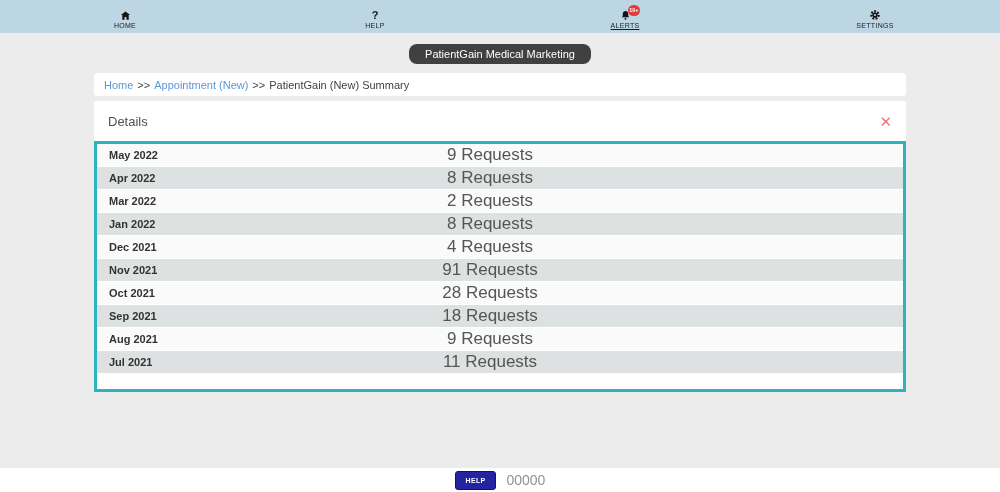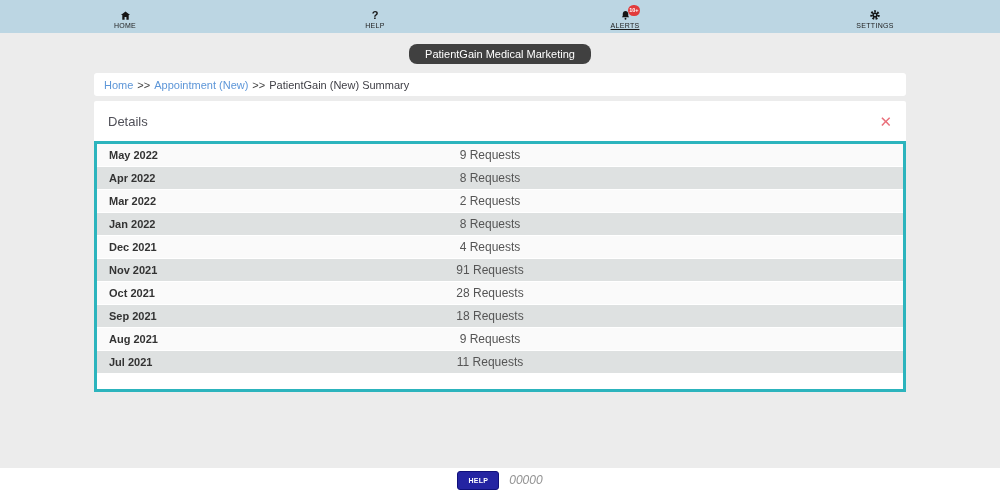--- a/index.html
+++ b/index.html
@@ -82,35 +82,35 @@
     height:23px; position:relative;
     display:flex; align-items:center; justify-content:center;
     border-bottom:1px solid #ffffff;
   }
   .tbl-row:nth-child(odd)  { background:#fafafa; }
   .tbl-row:nth-child(even) { background:#dee1e1; }
   .cell-month {
     position:absolute; left:12px; top:50%; transform:translateY(-50%);
     font-size:11px; font-weight:bold; color:#333333;
   }
-  .cell-requests { font-size:12px; color:#555555; margin-left:-20px; }
+  .cell-requests { font-size:17px; color:#555555; margin-left:-20px; }
   .tbl-filler { height:15px; background:#ffffff; }
 
   
   .footer {
     flex:0 0 24px; background:#ffffff;
     display:flex; align-items:center; justify-content:center; gap:10px;
   }
   .help-btn {
     background:#2424a2; color:#ffffff;
     border:1px solid #10107a; border-radius:3px;
     font-size:7px; font-weight:bold; letter-spacing:.3px;
     padding:5px 10px; font-family:inherit; cursor:pointer; line-height:7px;
   }
-  .footer-code { font-size:12px; color:#929292;font-style:italic; }
+  .footer-code { font-size:14px; color:#929292; }
 </style>
 </head>
 <body>
 
 <nav class="topnav">
 
   <div class="nav-item">
     <span class="nav-icon">
       <svg width="11" height="11" viewBox="0 0 24 24">
         <path d="M12 3 L22 11 H19 V21 H14 V15 H10 V21 H5 V11 H2 Z" fill="#151515"></path>

